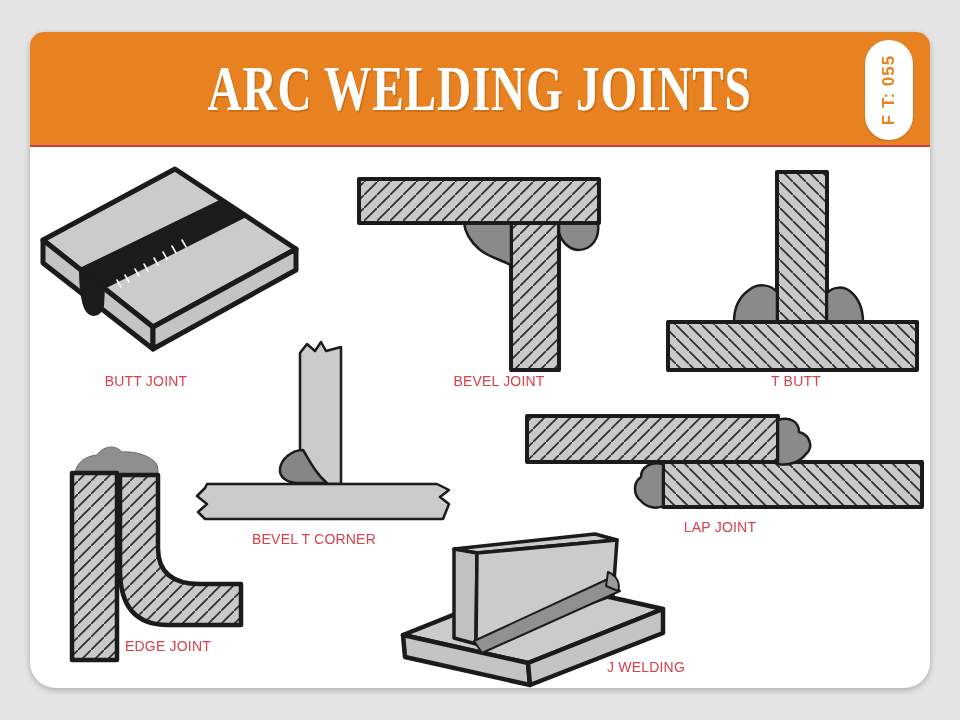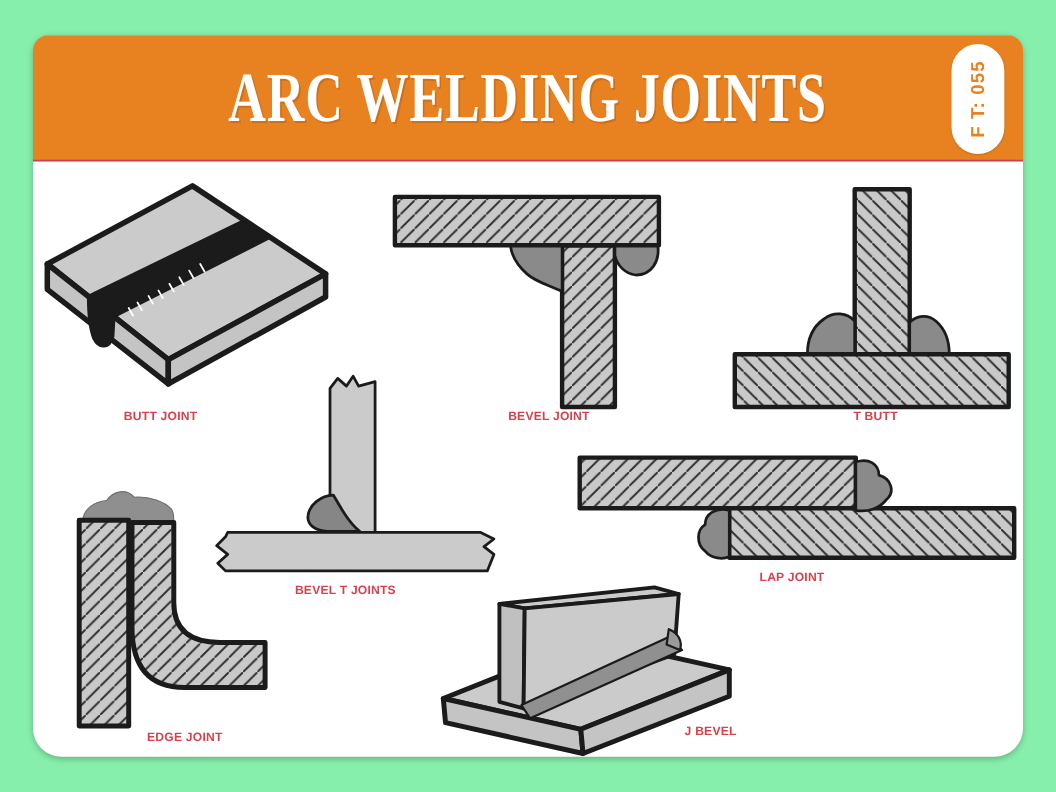--- a/index.html
+++ b/index.html
@@ -1,33 +1,33 @@
 <!DOCTYPE html>
 <html><head>
 <meta charset="utf-8">
 <style>
   html,body{margin:0;padding:0;background:#5e3833;}
-  .stage{position:relative;width:960px;height:720px;background:#86efac;overflow:hidden;
+  .stage{position:relative;width:960px;height:720px;background:#e5e5e5;overflow:hidden;
          font-family:"Liberation Sans",sans-serif;}
   .card{position:absolute;left:30px;top:32px;width:900px;height:656px;background:#ffffff;
         border-radius:16px 16px 26px 26px;box-shadow:0 2px 6px rgba(0,0,0,.25);}
   .header{position:absolute;left:0;top:0;width:100%;height:115px;background:#e8811f;
           border-radius:14px 14px 0 0;border-bottom:2px solid #c93f52;box-sizing:border-box;
           display:flex;align-items:center;justify-content:center;}
   .title{color:#ffffff;font-family:"Liberation Serif",serif;font-weight:700;font-size:64px;
          letter-spacing:1px;transform:scaleX(0.74);transform-origin:center;white-space:nowrap;
          text-shadow:2px 2px 0 rgba(90,40,0,0.18);}
   .badge{position:absolute;right:17px;top:8px;width:48px;height:100px;background:#ffffff;
          border-radius:24px;display:flex;align-items:center;justify-content:center;
          box-shadow:0 1px 2px rgba(0,0,0,.15);}
   .badge span{transform:rotate(-90deg);white-space:nowrap;color:#e8811f;font-weight:700;
          font-size:17px;letter-spacing:1px;}
   .canvas{position:absolute;left:0;top:0;width:960px;height:720px;pointer-events:none;}
-  .jlabel{position:absolute;transform:translateX(-50%);color:#d8414b;font-size:11px;
-          font-weight:700;white-space:nowrap;letter-spacing:0.2px;}
+  .jlabel{position:absolute;transform:translateX(-50%);color:#d8414b;font-size:14px;
+          font-weight:400;white-space:nowrap;letter-spacing:0.2px;}
 </style>
 </head>
 <body>
 
 <div class="stage">
   <div class="card">
     <div class="header">
       <div class="title">ARC WELDING JOINTS</div>
       <div class="badge">
         <span>F T: 055</span>
@@ -106,17 +106,17 @@
       <polygon points="454,549 477,553 476,644 454,638" fill="#c0c0c0" stroke-width="3.5"></polygon>
       <polygon points="477,553 617,540 613,595 476,644" fill="#cbcbcb" stroke-width="3.5"></polygon>
       <polygon points="474,641 608,579 620,591 482,653" fill="#909090" stroke-width="2"></polygon>
       <path d="M608,572 C616,575 621,583 618,591 L606,586 Z" fill="#9a9a9a" stroke-width="2"></path>
     </g>
   </svg>
 
   <div class="jlabel" style="left:146px;top:373px">BUTT JOINT</div>
   <div class="jlabel" style="left:499px;top:373px">BEVEL JOINT</div>
   <div class="jlabel" style="left:796px;top:373px">T BUTT</div>
-  <div class="jlabel" style="left:314px;top:531px">BEVEL T JOINTS</div>
+  <div class="jlabel" style="left:314px;top:531px">BEVEL T CORNER</div>
   <div class="jlabel" style="left:720px;top:519px">LAP JOINT</div>
-  <div class="jlabel" style="left:168px;top:665px">EDGE JOINT</div>
-  <div class="jlabel" style="left:646px;top:659px">J BEVEL</div>
+  <div class="jlabel" style="left:168px;top:638px">EDGE JOINT</div>
+  <div class="jlabel" style="left:646px;top:659px">J WELDING</div>
 </div>
 
 </body></html>

